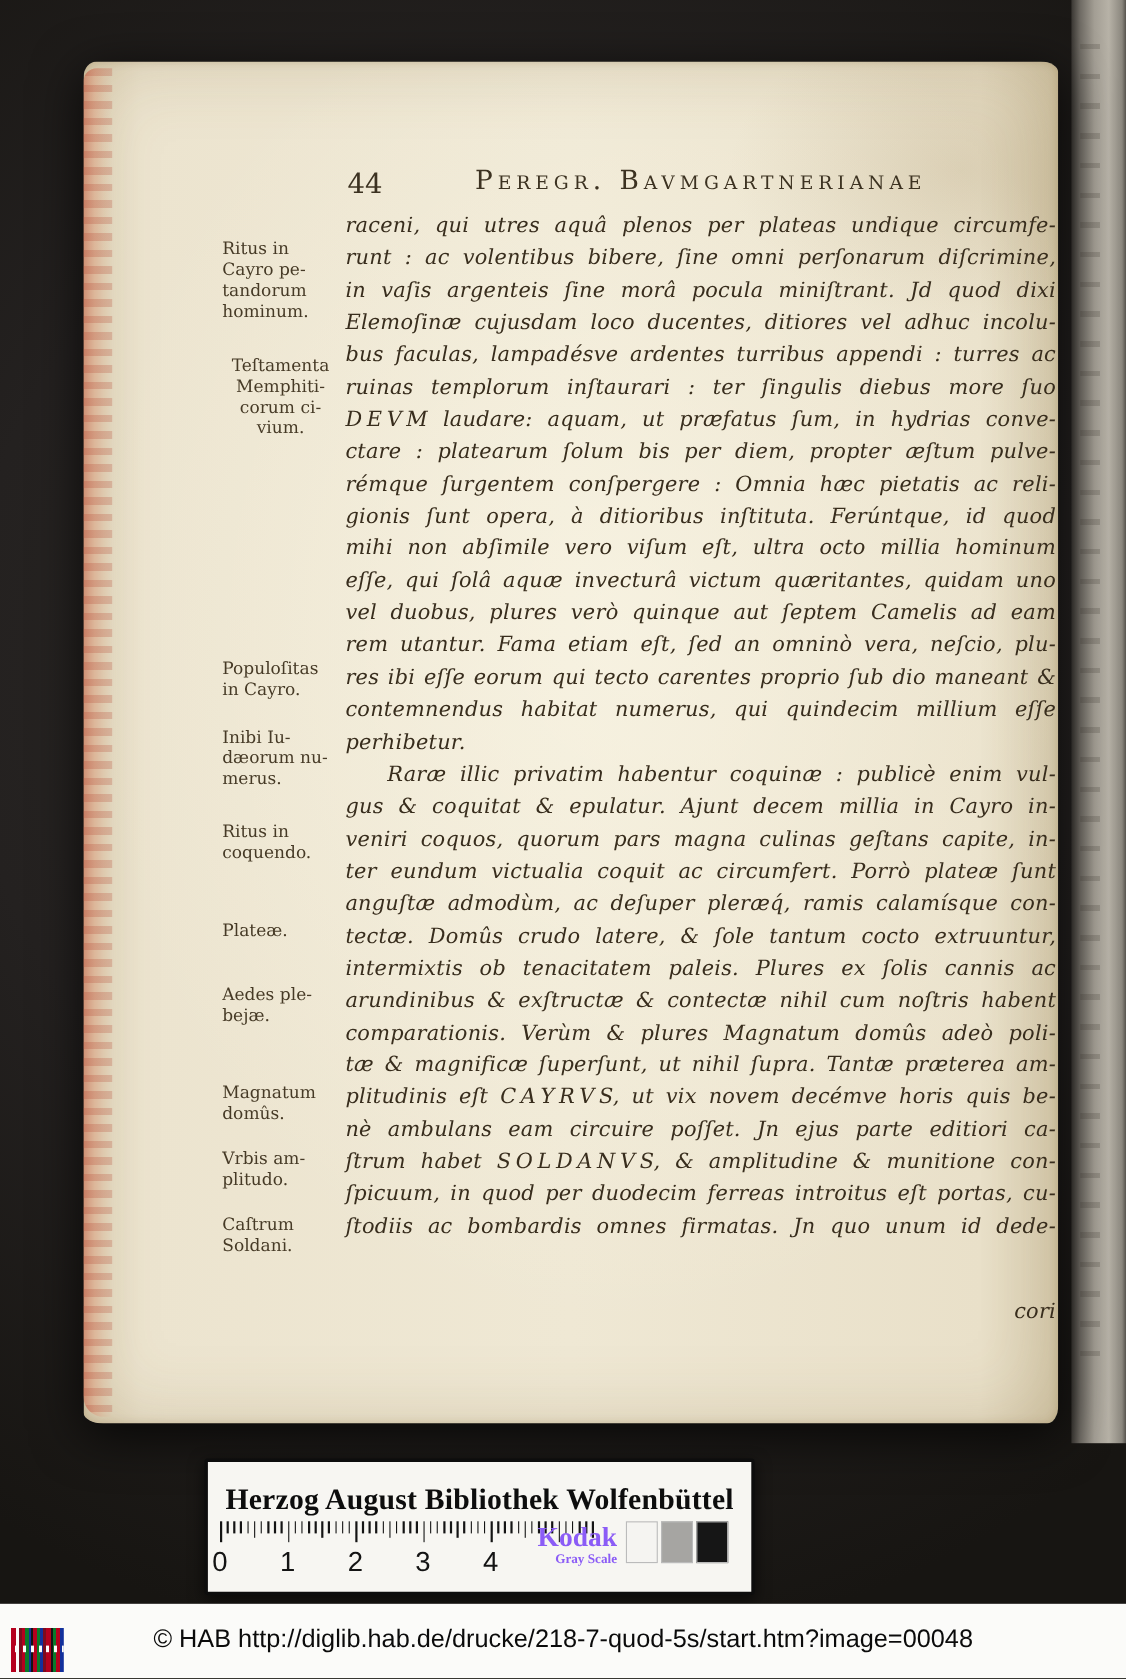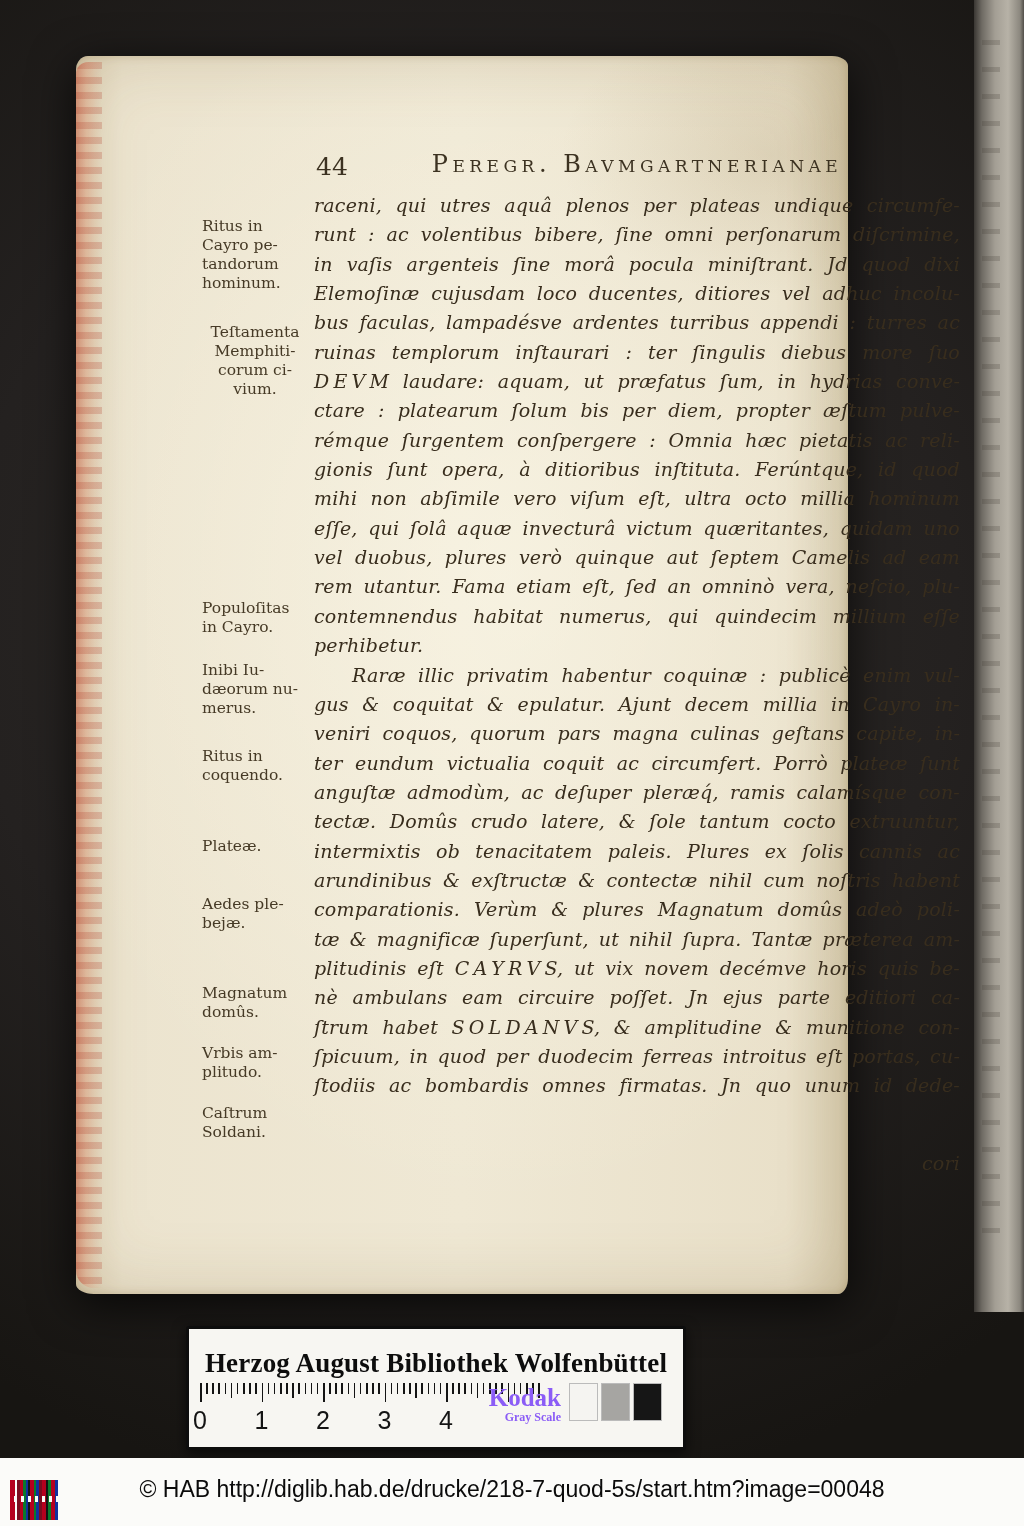--- a/index.html
+++ b/index.html
@@ -7,27 +7,27 @@
     background:radial-gradient(ellipse 900px 900px at 45% 40%, #2c2925 0%, #242120 55%, #171512 100%);
     font-family:"DejaVu Serif", serif;}
 
   
   .facing-strip{position:absolute;right:0;top:0;width:50px;height:1312px;
     background:linear-gradient(90deg,#3a3733 0%,#6f6b64 16%,#a39e94 42%,#b7b2a7 68%,#8b877e 92%,#524f49 100%);}
   .facing-strip .marks{position:absolute;left:8px;top:40px;bottom:60px;width:18px;opacity:.5;
     background:repeating-linear-gradient(180deg, rgba(66,60,52,.45) 0 5px, transparent 5px 27px);}
 
   
-  .page-sheet{position:absolute;left:76px;top:56px;width:772px;height:1238px;
+  .page-sheet{position:absolute;left:76px;top:56px;width:874px;height:1238px;
     background:
       radial-gradient(ellipse 700px 900px at 55% 42%, rgba(255,252,238,.5), transparent 70%),
       radial-gradient(ellipse 300px 200px at 90% 8%, rgba(170,150,110,.25), transparent 70%),
       linear-gradient(90deg,#e2d7bd 0%, #ece4cf 6%, #efe8d4 50%, #e9e0c9 92%, #d8cdb0 100%);
     border-radius:12px 16px 10px 18px / 14px 10px 16px 10px;
-    box-shadow:0 10px 45px rgba(0,0,0,.75), inset 0 0 70px rgba(125,95,45,.22), inset 0 0 8px rgba(120,90,40,.25);}
+    box-shadow:0 10px 45px rgba(0,0,0,.75), inset 0 0 70px rgba(125,95,45,.22), inset 0 0 8px rgba(120,90,40,.25);padding-left:12px;}
   .page-edge-left{position:absolute;left:0;top:6px;bottom:6px;width:26px;border-radius:12px 0 0 18px;
     background:linear-gradient(90deg, rgba(211,108,82,.55) 0%, rgba(224,146,114,.38) 40%, rgba(224,160,130,.18) 72%, transparent 100%);}
   .page-edge-left:after{content:"";position:absolute;inset:0;
     background:repeating-linear-gradient(180deg, rgba(180,70,50,.25) 0 7px, transparent 7px 15px);border-radius:inherit;}
 
   .page-number{position:absolute;left:240px;top:96px;font-size:25px;color:#3c3221;}
   .header-title{position:absolute;left:238px;top:94px;width:646px;text-align:center;
     font-variant:small-caps;letter-spacing:4.5px;font-size:24px;color:#3c3221;}
 
   .margin-notes{position:absolute;left:126px;top:135px;width:106px;}
@@ -121,20 +121,21 @@
         <div class="tline">bus faculas, lampadésve ardentes turribus appendi : turres ac</div>
         <div class="tline">ruinas templorum inſtaurari :  ter ſingulis diebus more ſuo</div>
         <div class="tline">D E V M laudare:  aquam, ut præfatus ſum, in hydrias conve-</div>
         <div class="tline">ctare : platearum ſolum bis per diem, propter æſtum pulve-</div>
         <div class="tline">rémque ſurgentem conſpergere : Omnia hæc pietatis ac reli-</div>
         <div class="tline">gionis ſunt opera, à ditioribus inſtituta.  Ferúntque, id quod</div>
         <div class="tline">mihi non abſimile vero viſum eſt,  ultra octo millia hominum</div>
         <div class="tline">eſſe, qui ſolâ aquæ invecturâ victum quæritantes, quidam uno</div>
         <div class="tline">vel duobus, plures verò quinque aut ſeptem Camelis ad eam</div>
         <div class="tline">rem utantur. Fama etiam eſt, ſed an omninò vera, neſcio, plu-</div>
+        <div class="tline">res ibi eſſe eorum qui tecto carentes proprio ſub dio maneant &amp;</div>
         <div class="tline">contemnendus habitat numerus, qui quindecim millium eſſe</div>
         <div class="tline end">perhibetur.</div>
         <div class="tline indent">Raræ illic privatim habentur coquinæ : publicè enim vul-</div>
         <div class="tline">gus &amp; coquitat &amp; epulatur.  Ajunt decem millia in Cayro in-</div>
         <div class="tline">veniri coquos, quorum pars magna culinas geſtans capite, in-</div>
         <div class="tline">ter eundum victualia coquit ac circumfert.  Porrò plateæ ſunt</div>
         <div class="tline">anguſtæ admodùm, ac deſuper pleræq́, ramis calamísque con-</div>
         <div class="tline">tectæ.  Domûs crudo latere, &amp; ſole tantum cocto extruuntur,</div>
         <div class="tline">intermixtis ob tenacitatem paleis.  Plures ex ſolis cannis ac</div>
         <div class="tline">arundinibus &amp; exſtructæ &amp; contectæ nihil cum noſtris habent</div>

